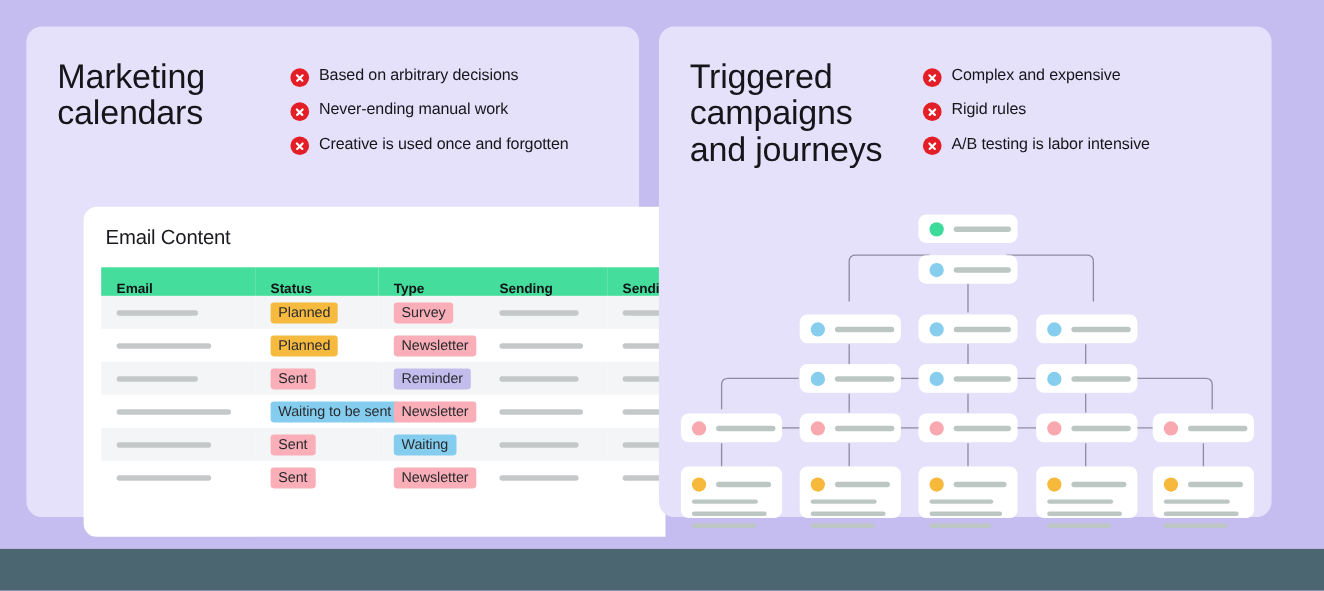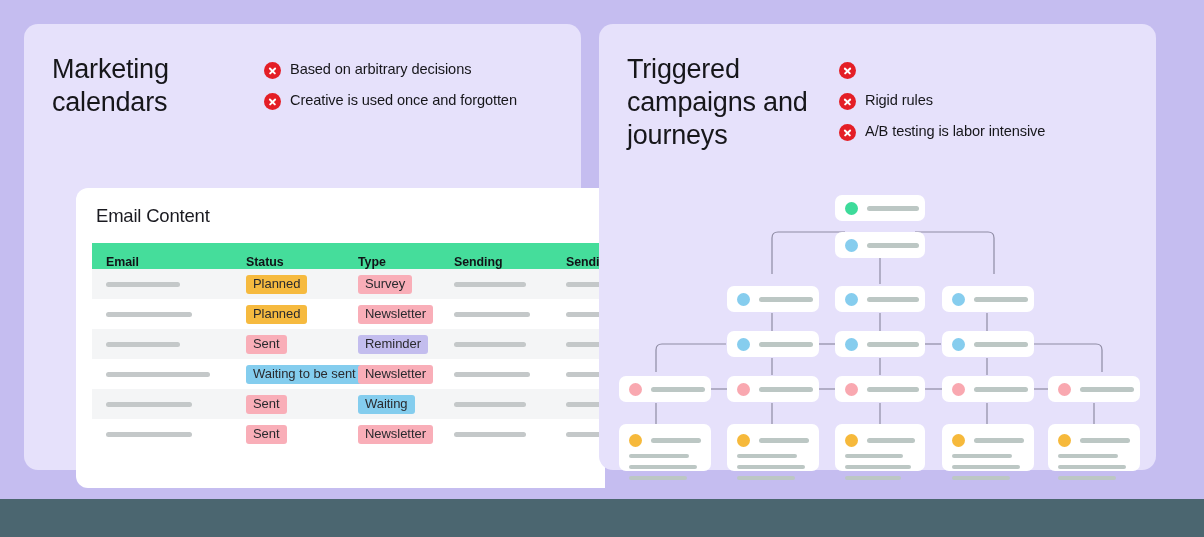--- a/index.html
+++ b/index.html
@@ -29,21 +29,21 @@
   #panel-left  { left: 24px;  top: 24px; width: 557px; height: 446px; }
   #panel-right { left: 599px; top: 24px; width: 557px; height: 446px; }
 
   .panel-head {
     position: absolute; left: 28px; top: 29px;
     width: 505px; height: 120px;
     display: flex; gap: 14px;
   }
   .panel-title {
     width: 198px; flex: 0 0 198px;
-    font-size: 27px;
+    font-size: 31px;
     line-height: 33px;
     color: #16161a;
     letter-spacing: -0.2px;
     font-weight: 400;
   }
   .bullets { flex: 1 1 auto; padding-top: 8px; text-align: center; }
   .bullet {
     display: flex; align-items: flex-start; gap: 9px;
     margin-bottom: 13px;
   }
@@ -183,20 +183,24 @@
     <div class="panel-head">
       <div class="panel-title">Marketing calendars</div>
       <div class="bullets">
 
         <div class="bullet">
           <span class="x-icon"></span>
           <span class="bullet-text">Based on arbitrary decisions</span>
         </div>
         <div class="bullet">
           <span class="x-icon"></span>
+          <span class="bullet-text">Never-ending manual work</span>
+        </div>
+        <div class="bullet">
+          <span class="x-icon"></span>
           <span class="bullet-text">Creative is used once and forgotten</span>
         </div>
 
       </div>
     </div>
 
     <div class="email-card">
       <div class="email-card-title">Email Content</div>
 
       <table class="email-table">
@@ -300,20 +304,21 @@
     </div>
   </div>
 
   <div class="panel" id="panel-right">
 
     <div class="panel-head">
       <div class="panel-title">Triggered campaigns and journeys</div>
       <div class="bullets">
         <div class="bullet">
           <span class="x-icon"></span>
+          <span class="bullet-text">Complex and expensive</span>
         </div>
         <div class="bullet">
           <span class="x-icon"></span>
           <span class="bullet-text">Rigid rules</span>
         </div>
         <div class="bullet">
           <span class="x-icon"></span>
           <span class="bullet-text">A/B testing is labor intensive</span>
         </div>
       </div>

